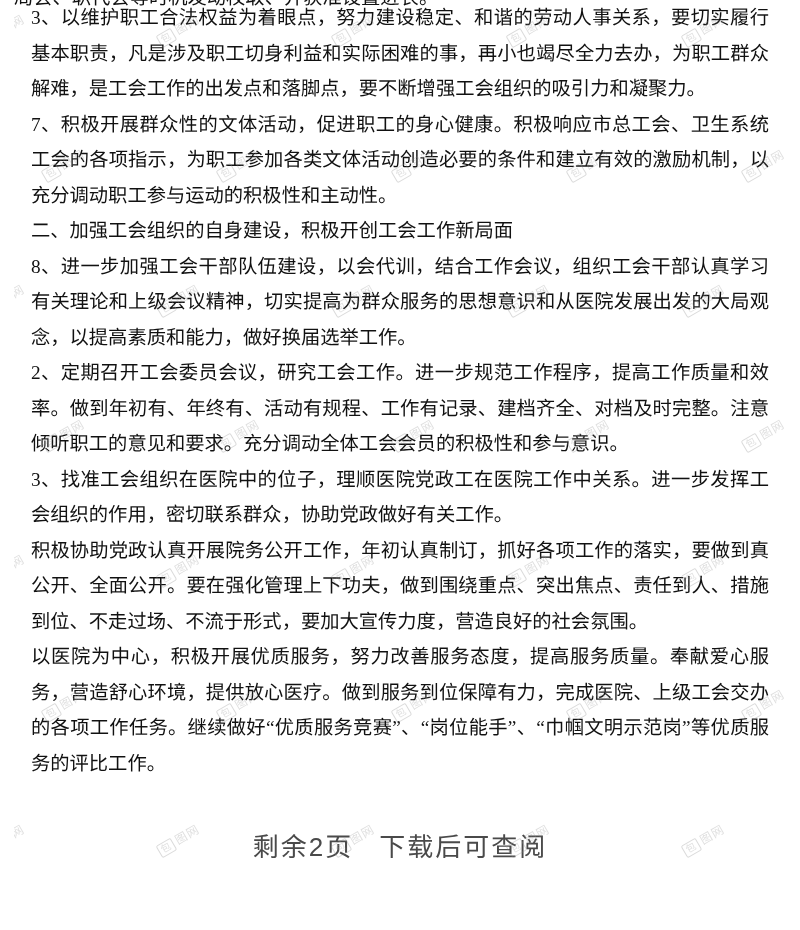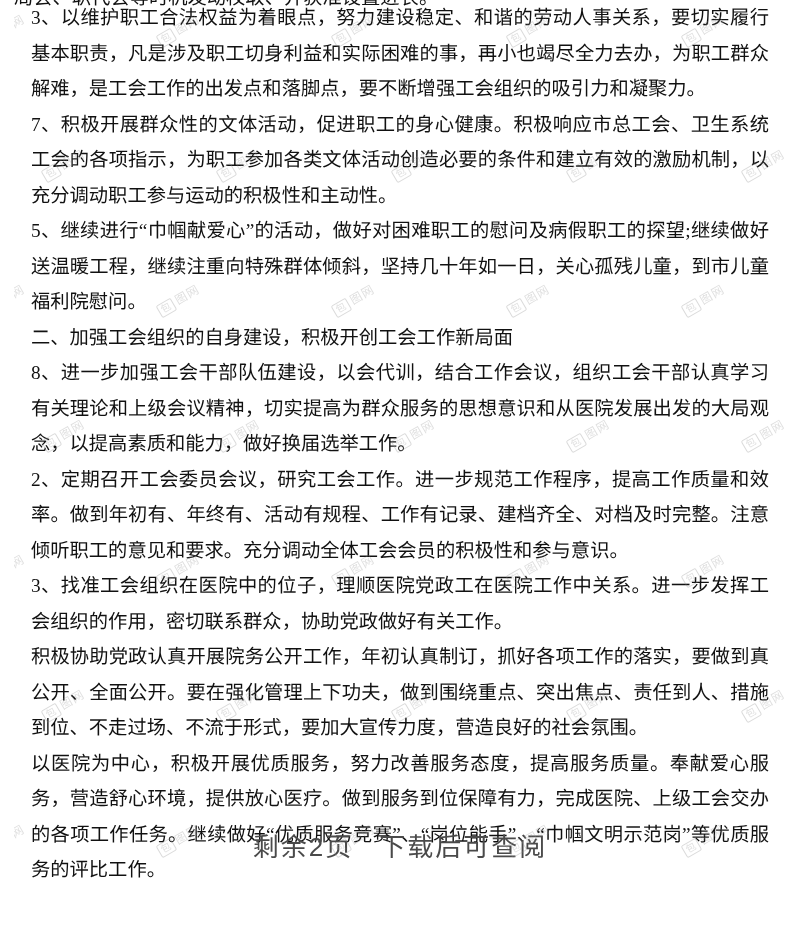--- a/index.html
+++ b/index.html
@@ -101,21 +101,20 @@
 </head>
 <body>
 
 <div id="doc-page">
 
   <div class="clipped-top">局会、职代会等时机发动校取、并获准设置进农。</div>
 
   <div class="doc-body">
     <p class="para">3、以维护职工合法权益为着眼点，努力建设稳定、和谐的劳动人事关系，要切实履行基本职责，凡是涉及职工切身利益和实际困难的事，再小也竭尽全力去办，为职工群众解难，是工会工作的出发点和落脚点，要不断增强工会组织的吸引力和凝聚力。</p>
     <p class="para">7、积极开展群众性的文体活动，促进职工的身心健康。积极响应市总工会、卫生系统工会的各项指示，为职工参加各类文体活动创造必要的条件和建立有效的激励机制，以充分调动职工参与运动的积极性和主动性。</p>
-    <p class="para">5、继续进行“巾帼献爱心”的活动，做好对困难职工的慰问及病假职工的探望;继续做好送温暖工程，继续注重向特殊群体倾斜，坚持几十年如一日，关心孤残儿童，到市儿童福利院慰问。</p>
     <p class="para heading">二、加强工会组织的自身建设，积极开创工会工作新局面</p>
     <p class="para">8、进一步加强工会干部队伍建设，以会代训，结合工作会议，组织工会干部认真学习有关理论和上级会议精神，切实提高为群众服务的思想意识和从医院发展出发的大局观念，以提高素质和能力，做好换届选举工作。</p>
     <p class="para">2、定期召开工会委员会议，研究工会工作。进一步规范工作程序，提高工作质量和效率。做到年初有、年终有、活动有规程、工作有记录、建档齐全、对档及时完整。注意倾听职工的意见和要求。充分调动全体工会会员的积极性和参与意识。</p>
     <p class="para">3、找准工会组织在医院中的位子，理顺医院党政工在医院工作中关系。进一步发挥工会组织的作用，密切联系群众，协助党政做好有关工作。</p>
     <p class="para">积极协助党政认真开展院务公开工作，年初认真制订，抓好各项工作的落实，要做到真公开、全面公开。要在强化管理上下功夫，做到围绕重点、突出焦点、责任到人、措施到位、不走过场、不流于形式，要加大宣传力度，营造良好的社会氛围。</p>
     <p class="para">以医院为中心，积极开展优质服务，努力改善服务态度，提高服务质量。奉献爱心服务，营造舒心环境，提供放心医疗。做到服务到位保障有力，完成医院、上级工会交办的各项工作任务。继续做好“优质服务竞赛”、“岗位能手”、“巾帼文明示范岗”等优质服务的评比工作。</p>
   </div>
 
   <div class="footer-note">
     <span>剩余2页</span><span class="gap"></span><span>下载后可查阅</span>

